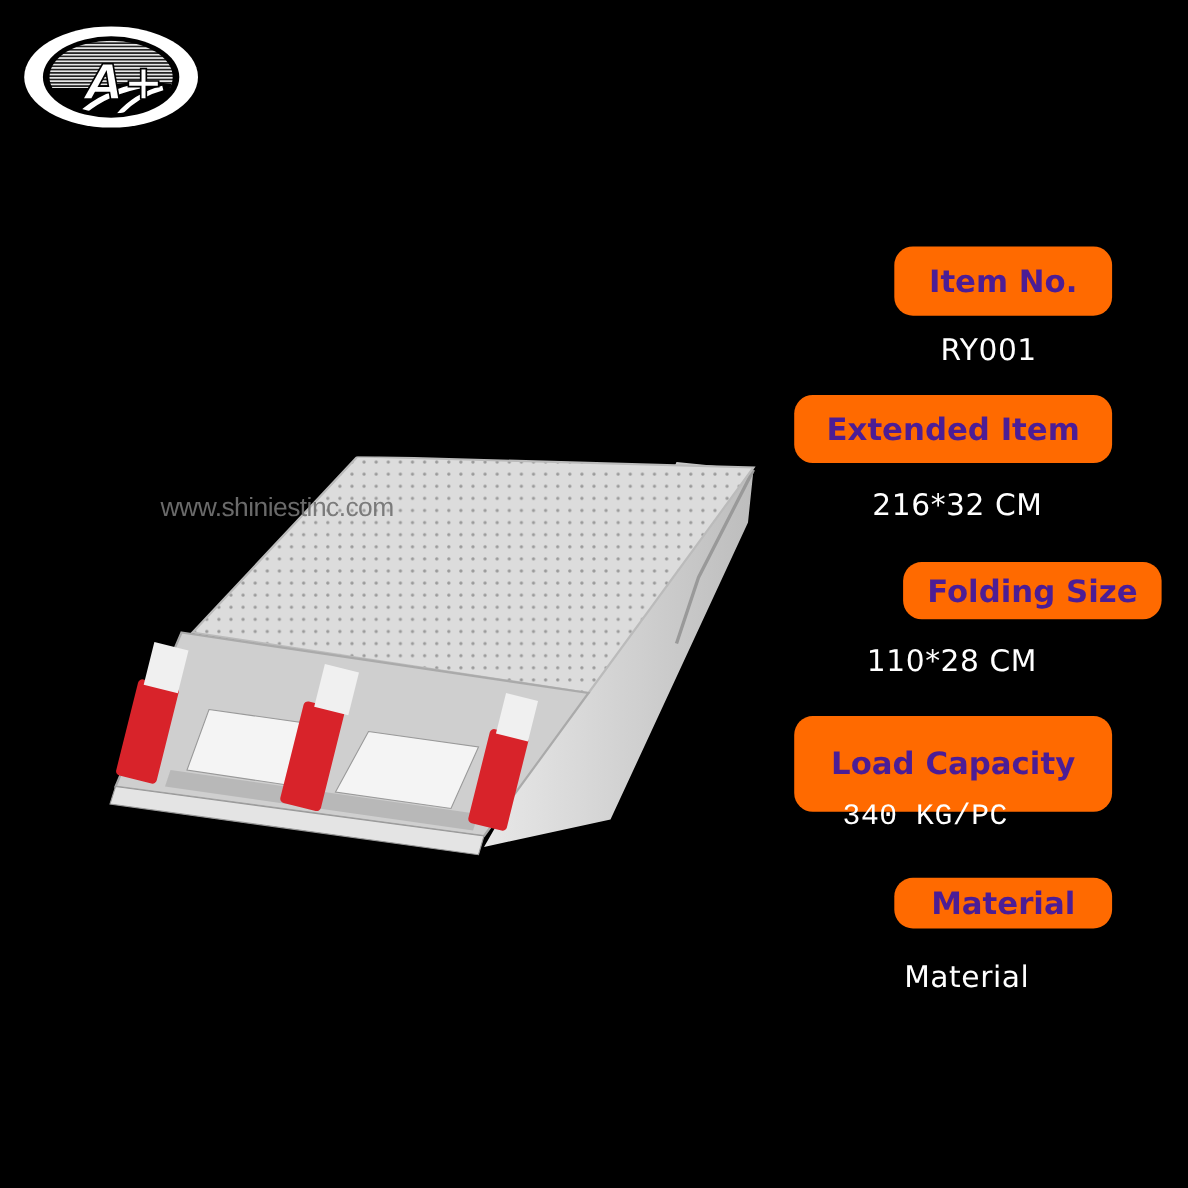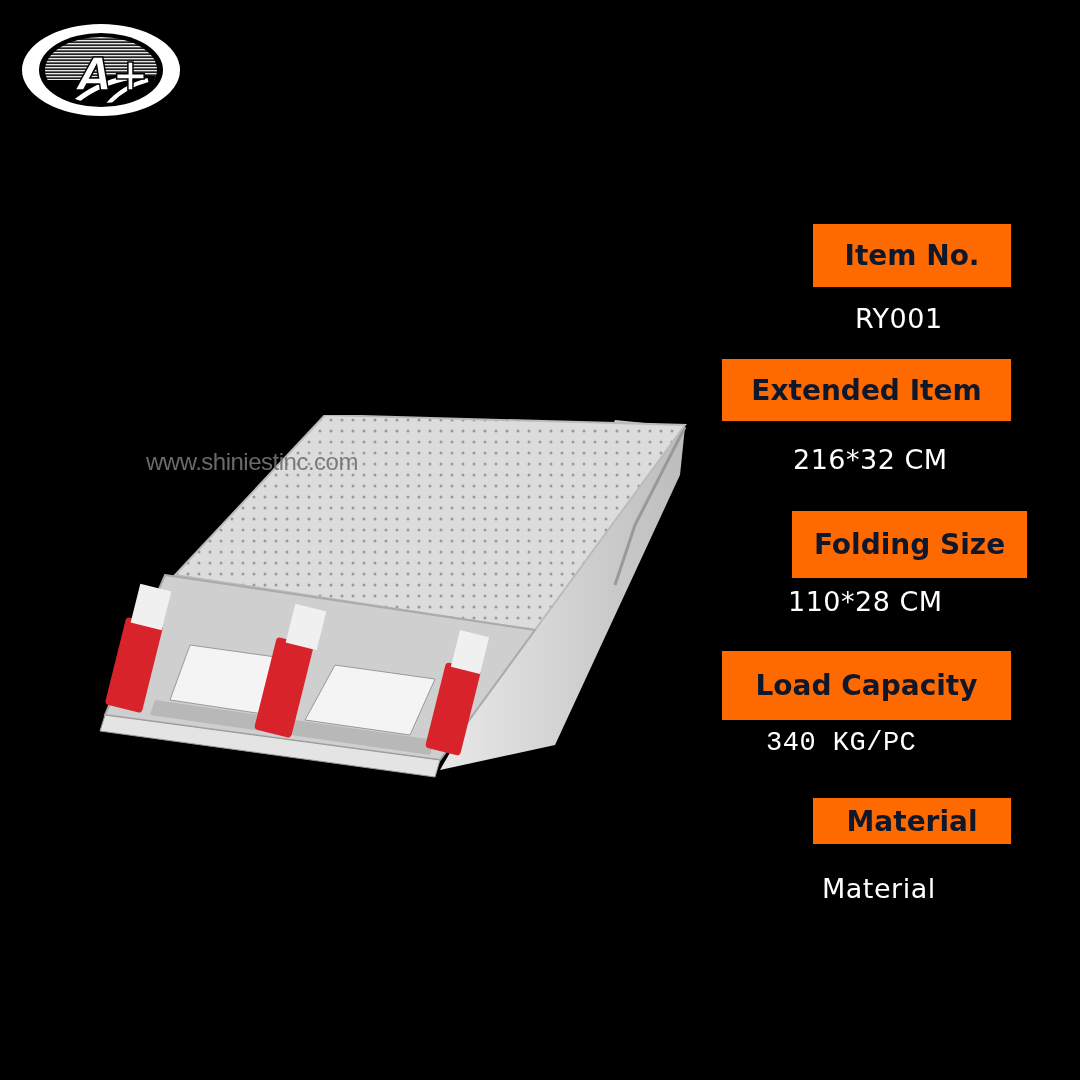--- a/index.html
+++ b/index.html
@@ -7,23 +7,23 @@
       width: 1080px; height: 1080px; background: #000; position: relative; overflow: hidden;
       font-family: "DejaVu Sans", sans-serif;
     }
     .logo { position: absolute; left: 20px; top: 22px; width: 162px; height: 96px; }
     .product { position: absolute; left: 95px; top: 415px; width: 600px; height: 365px; }
     .watermark {
       position: absolute; left: 146px; top: 448px; font-family: "Liberation Sans", sans-serif;
       font-size: 24px; color: #737373; letter-spacing: -0.5px; opacity: 0.92;
     }
     .label-box {
-      position: absolute; background: #ff6a00; color: #0f172a; font-weight: bold;
+      position: absolute; background: #ff6a00; color: #4c1d95; font-weight: bold;
       font-family: "DejaVu Sans", sans-serif; font-size: 28px; display: flex;
-      align-items: center; justify-content: center; box-sizing: border-box; white-space: nowrap;
+      align-items: center; justify-content: center; box-sizing: border-box; white-space: nowrap; border-radius: 17px;
     }
     .value {
       position: absolute; color: #fff; font-family: "DejaVu Sans", sans-serif; font-size: 27px;
       white-space: nowrap; letter-spacing: 0.5px;
     }
   </style>
 </head>
 <body>
 
 <div class="logo">
@@ -90,20 +90,20 @@
 </div>
 
 <div class="watermark">www.shiniestinc.com</div>
 
 <div class="label-box" style="left:813px; top:224px; width:198px; height:63px;">Item No.</div>
 <div class="value" style="left:855px; top:303px;">RY001</div>
 
 <div class="label-box" style="left:722px; top:359px; width:289px; height:62px;">Extended Item</div>
 <div class="value" style="left:793px; top:444px;">216*32 CM</div>
 
-<div class="label-box" style="left:792px; top:511px; width:235px; height:67px;">Folding Size</div>
+<div class="label-box" style="left:821px; top:511px; width:235px; height:52px;">Folding Size</div>
 <div class="value" style="left:788px; top:586px;">110*28 CM</div>
 
-<div class="label-box" style="left:722px; top:651px; width:289px; height:69px;">Load Capacity</div>
+<div class="label-box" style="left:722px; top:651px; width:289px; height:87px;">Load Capacity</div>
 <div class="value" style="left:766px; top:728px;font-family:Liberation Mono, monospace;">340 KG/PC</div>
 
 <div class="label-box" style="left:813px; top:798px; width:198px; height:46px;">Material</div>
 <div class="value" style="left:822px; top:873px;">Material</div>
 
 </body></html>

